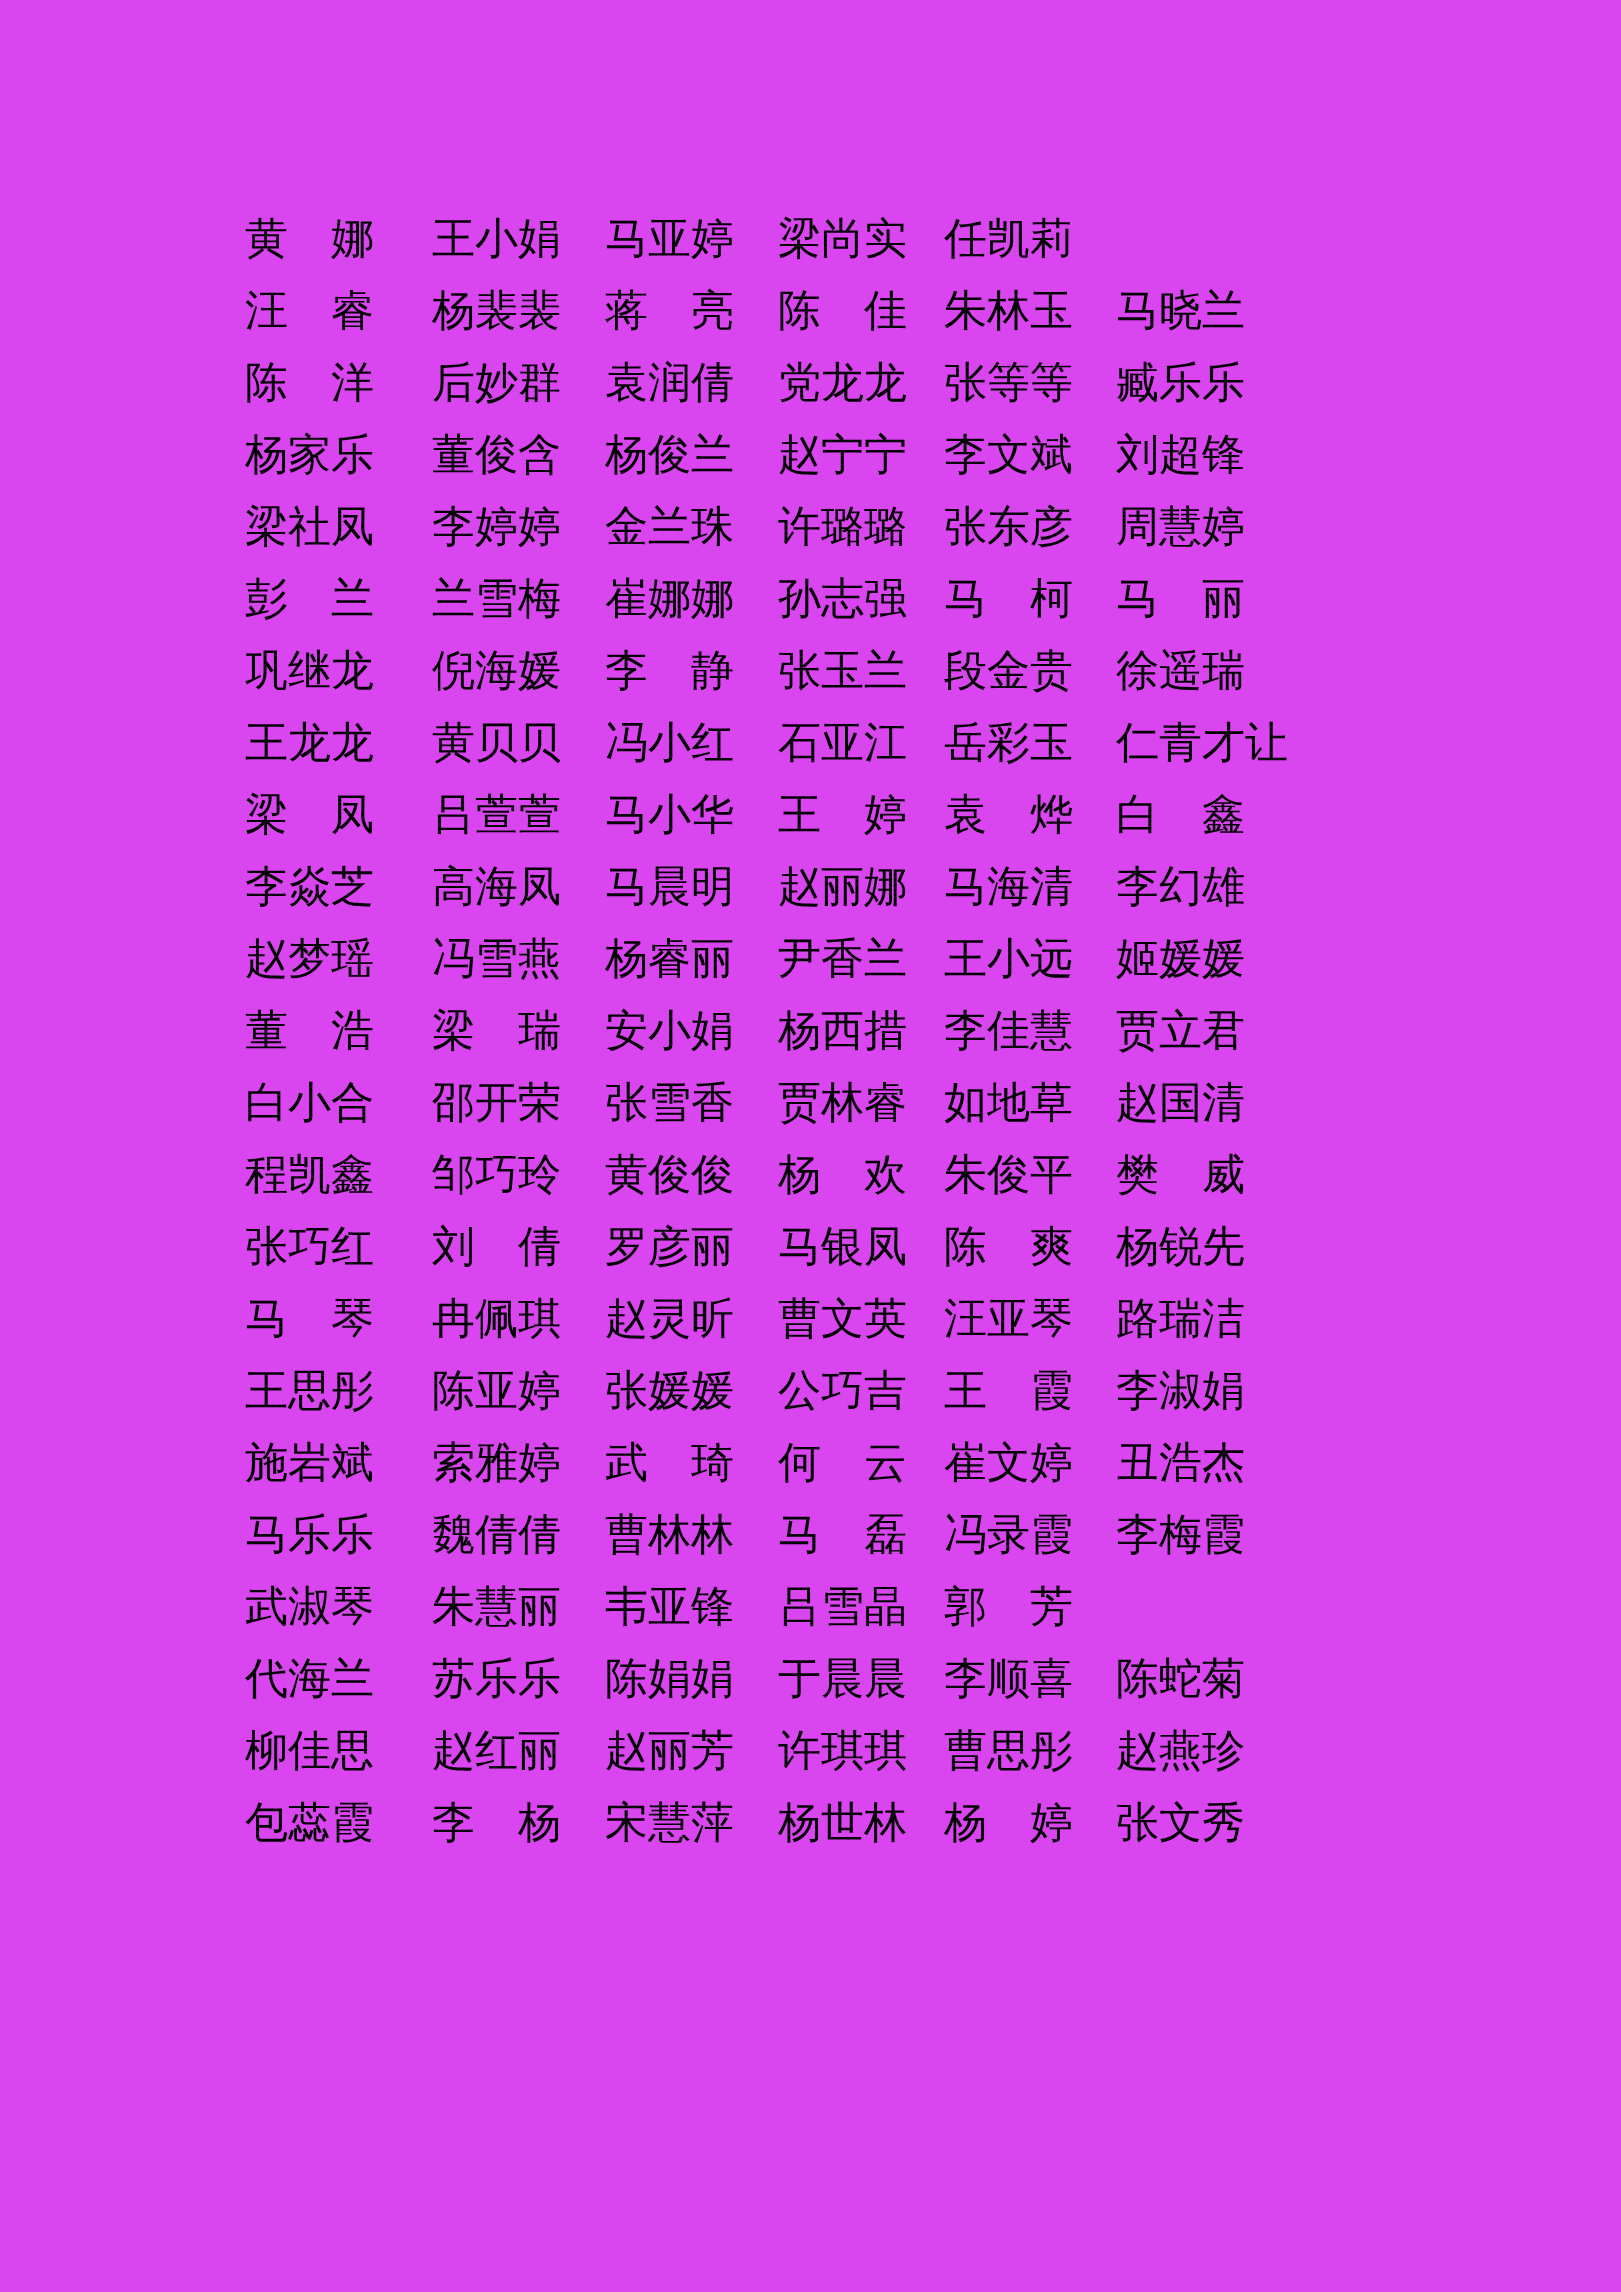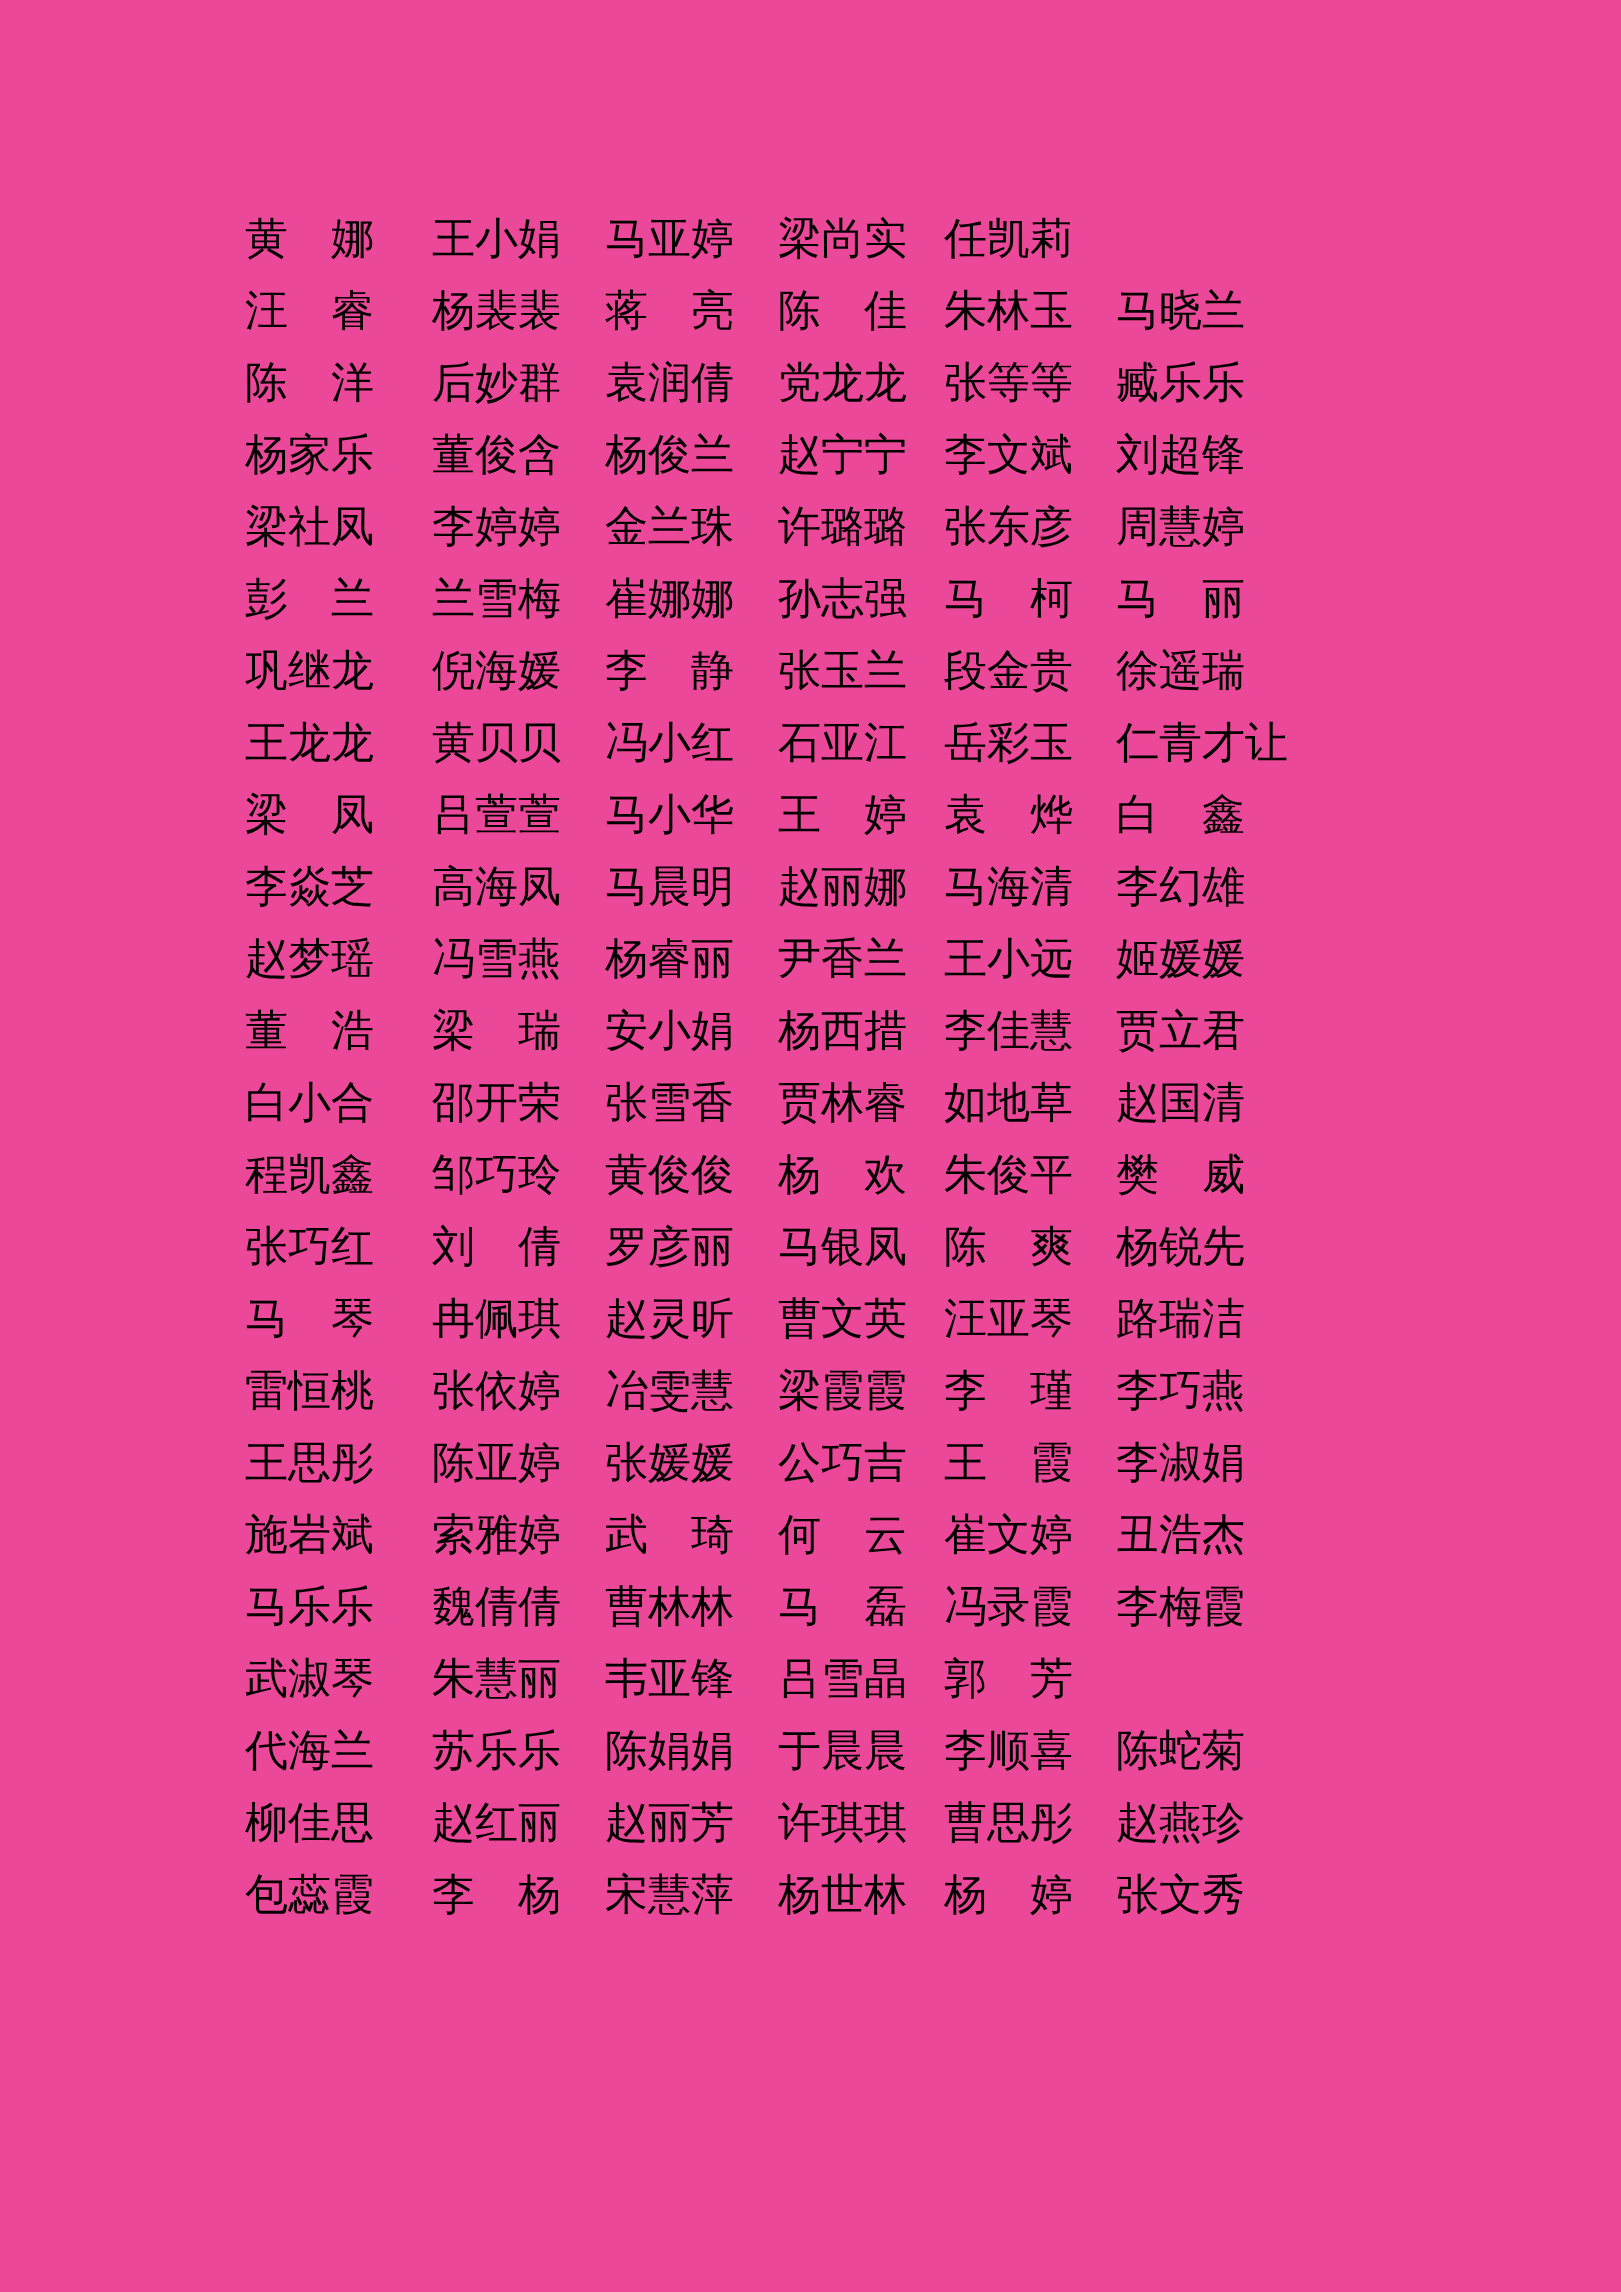--- a/index.html
+++ b/index.html
@@ -5,21 +5,21 @@
   html, body {
     margin: 0;
     padding: 0;
     background: #888;
   }
   .page {
     position: relative;
     width: 1621px;
     height: 2293px;
     margin: 0 auto;
-    background: #ec4899;
+    background: #d946ef;
     overflow: hidden;
     font-family: "DejaVu Serif", serif;
   }
   .name-grid {
     position: absolute;
     left: 245px;
     top: 202px;
     width: 1157px;
   }
   .name-row {
@@ -162,28 +162,20 @@
       </div>
       <div class="name-row">
         <span class="name-cell">马　琴</span>
         <span class="name-cell">冉佩琪</span>
         <span class="name-cell">赵灵昕</span>
         <span class="name-cell">曹文英</span>
         <span class="name-cell">汪亚琴</span>
         <span class="name-cell">路瑞洁</span>
       </div>
       <div class="name-row">
-        <span class="name-cell">雷恒桃</span>
-        <span class="name-cell">张依婷</span>
-        <span class="name-cell">冶雯慧</span>
-        <span class="name-cell">梁霞霞</span>
-        <span class="name-cell">李　瑾</span>
-        <span class="name-cell">李巧燕</span>
-      </div>
-      <div class="name-row">
         <span class="name-cell">王思彤</span>
         <span class="name-cell">陈亚婷</span>
         <span class="name-cell">张媛媛</span>
         <span class="name-cell">公巧吉</span>
         <span class="name-cell">王　霞</span>
         <span class="name-cell">李淑娟</span>
       </div>
       <div class="name-row">
         <span class="name-cell">施岩斌</span>
         <span class="name-cell">索雅婷</span>

